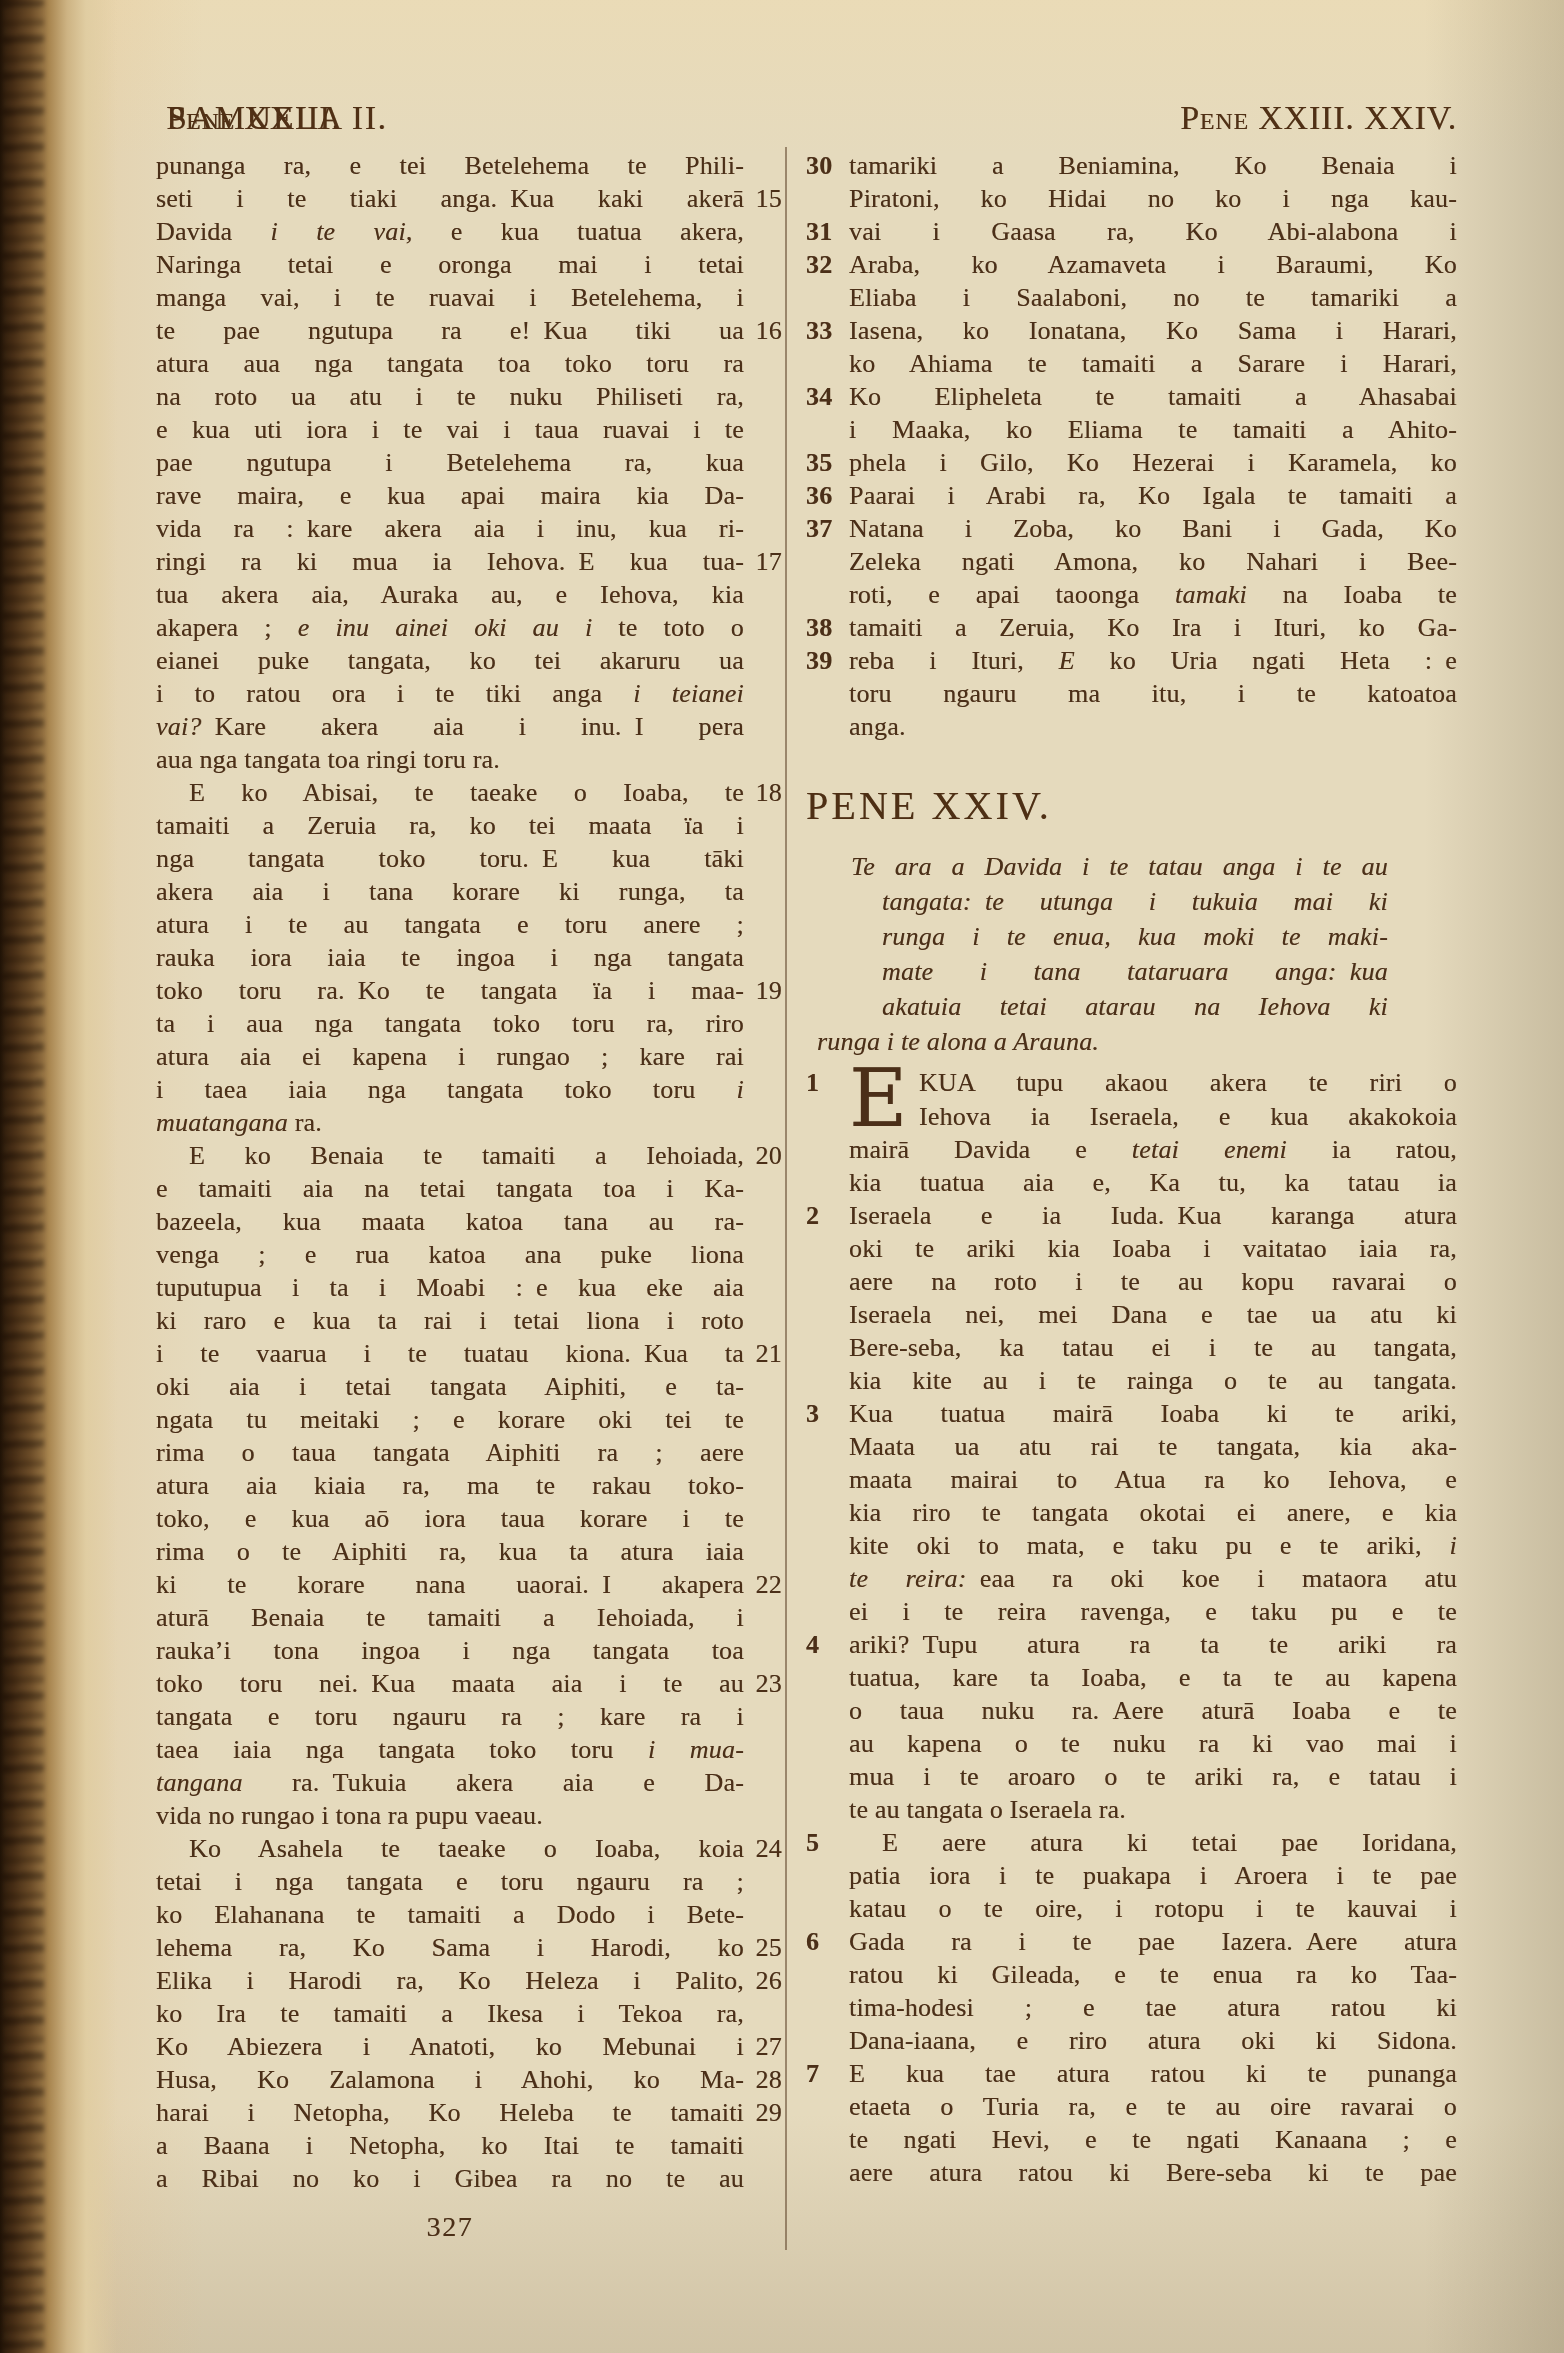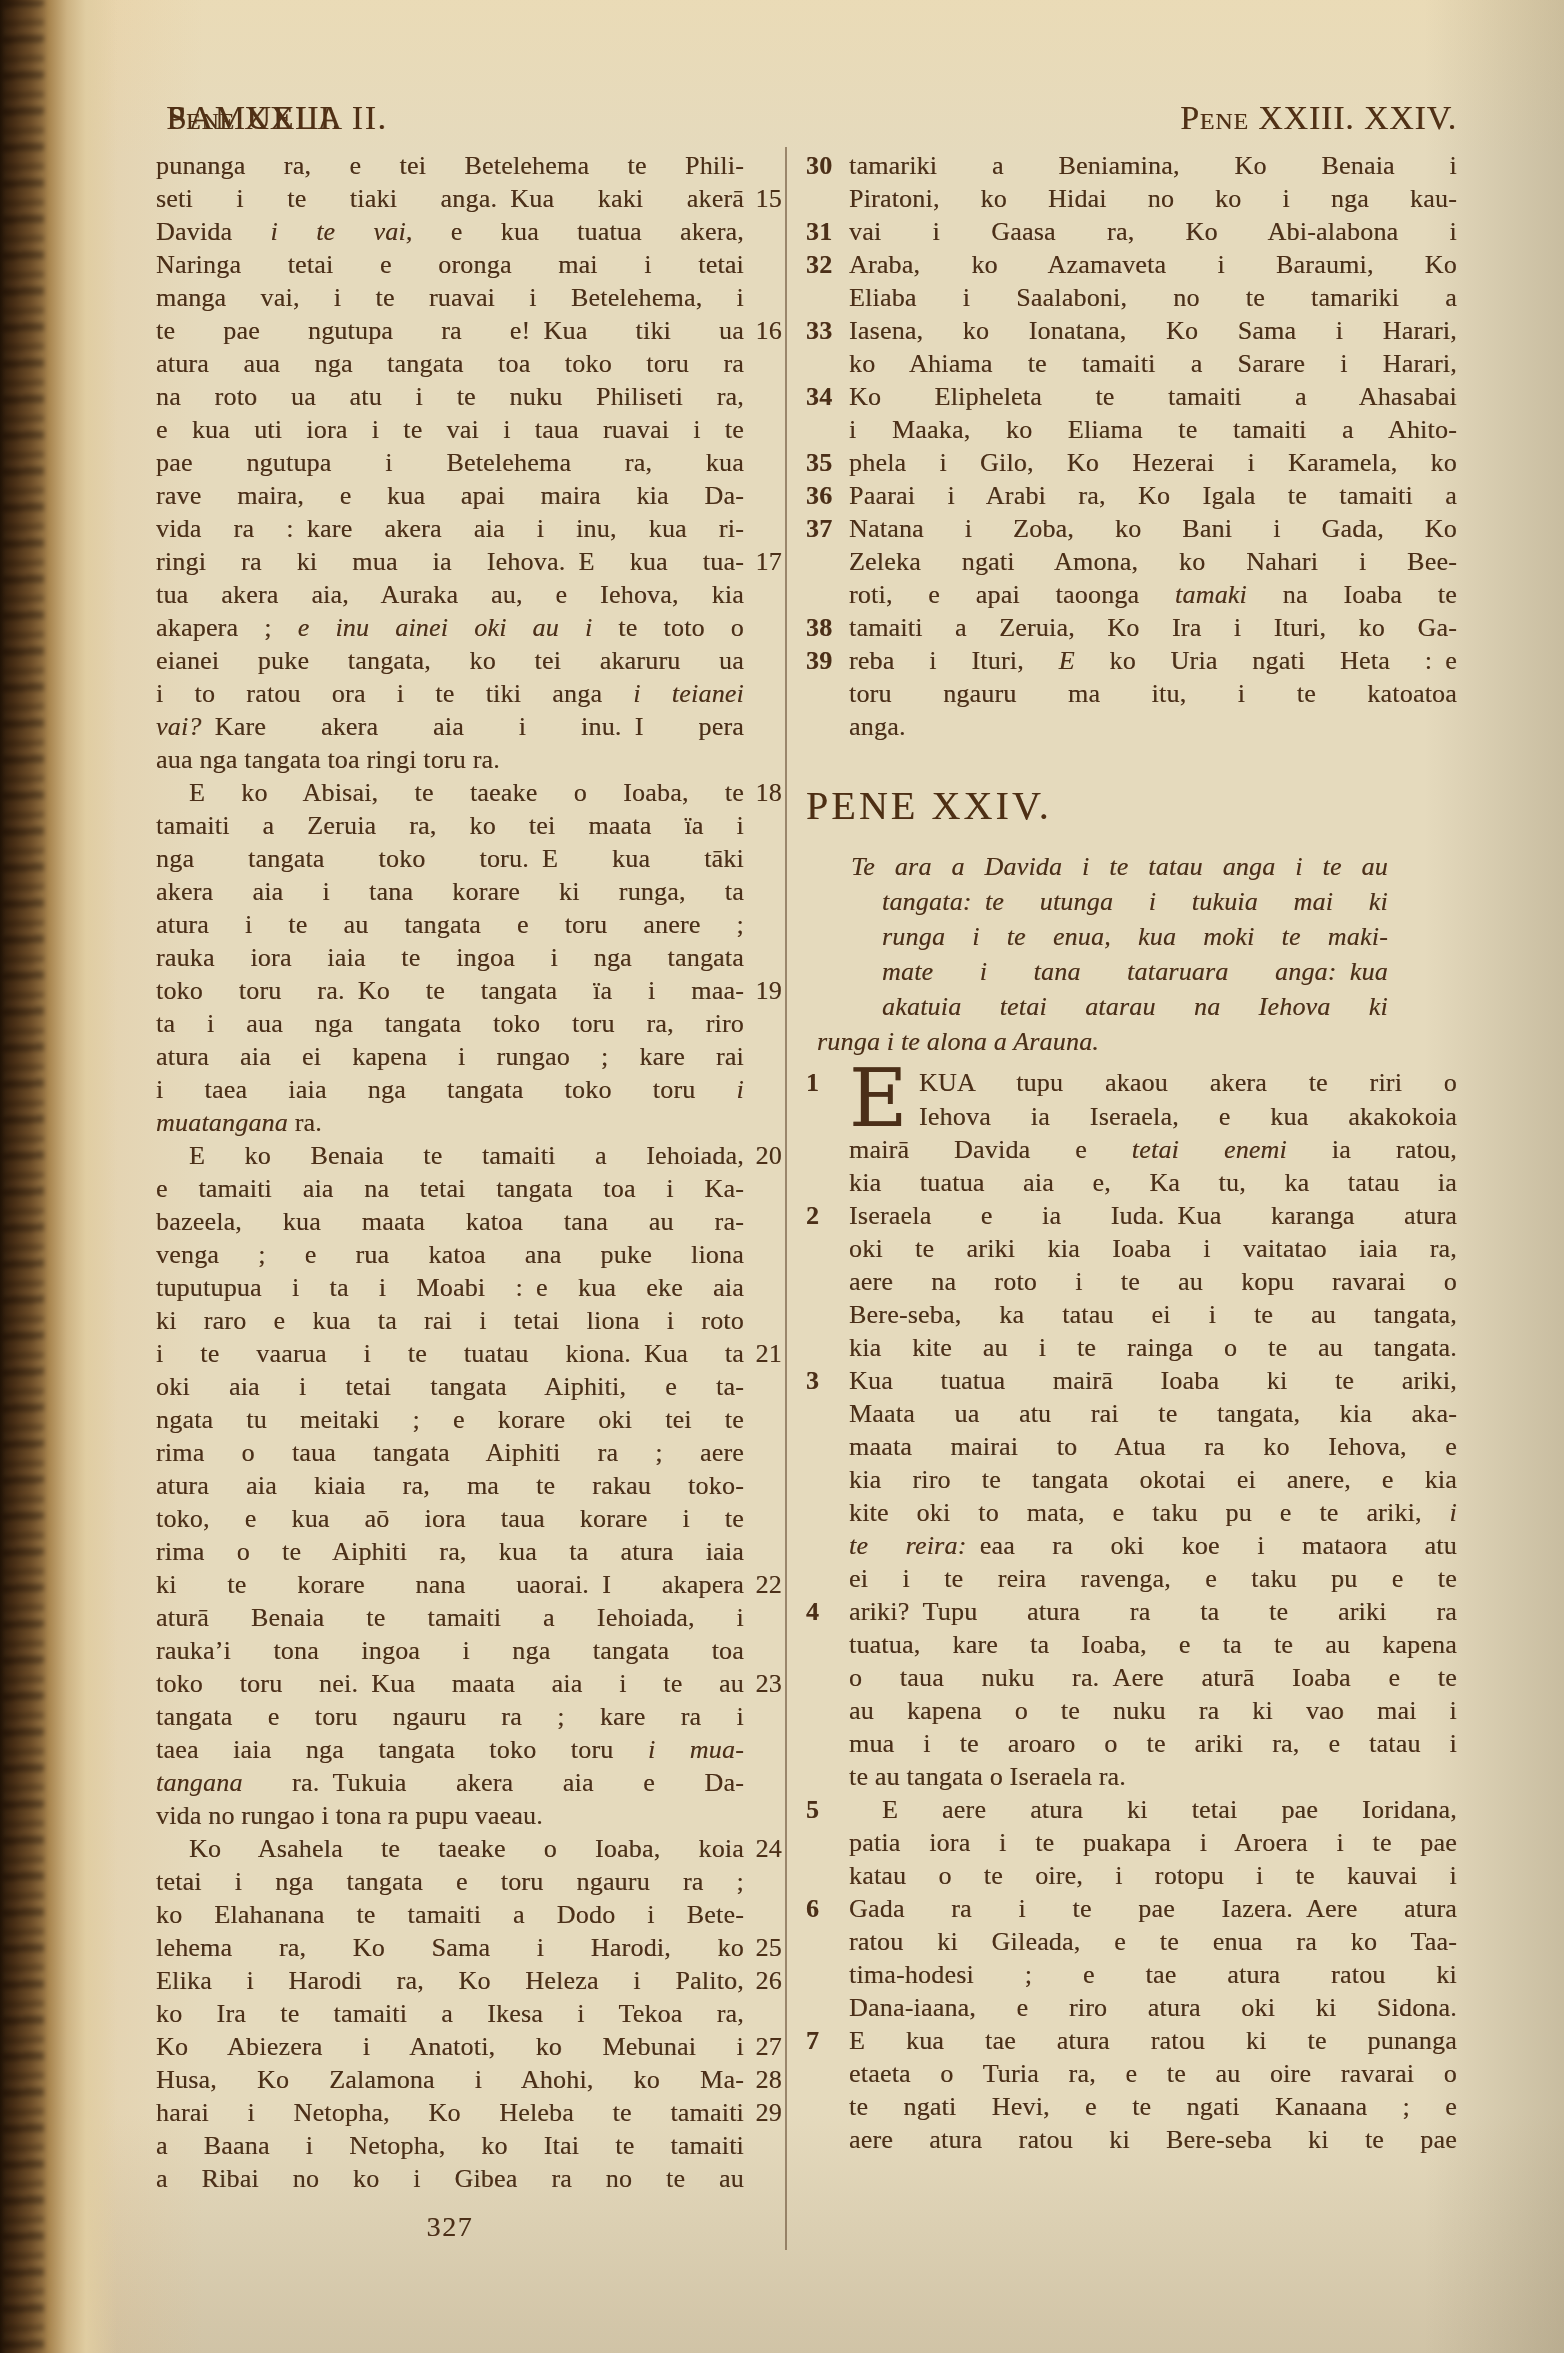--- a/index.html
+++ b/index.html
@@ -455,20 +455,24 @@
         <div class="line">
           <span class="n"></span>
           <span class="t">oki te ariki kia Ioaba i vaitatao iaia ra,</span>
         </div>
         <div class="line">
           <span class="n"></span>
           <span class="t">aere na roto i te au kopu ravarai o</span>
         </div>
         <div class="line">
           <span class="n"></span>
+          <span class="t">Iseraela nei, mei Dana e tae ua atu ki</span>
+        </div>
+        <div class="line">
+          <span class="n"></span>
           <span class="t">Bere-seba, ka tatau ei i te au tangata,</span>
         </div>
         <div class="line">
           <span class="n"></span>
           <span class="t">kia kite au i te rainga o te au tangata.</span>
         </div>
         <div class="line">
           <span class="n">3</span>
           <span class="t">Kua tuatua mairā Ioaba ki te ariki,</span>
         </div>

